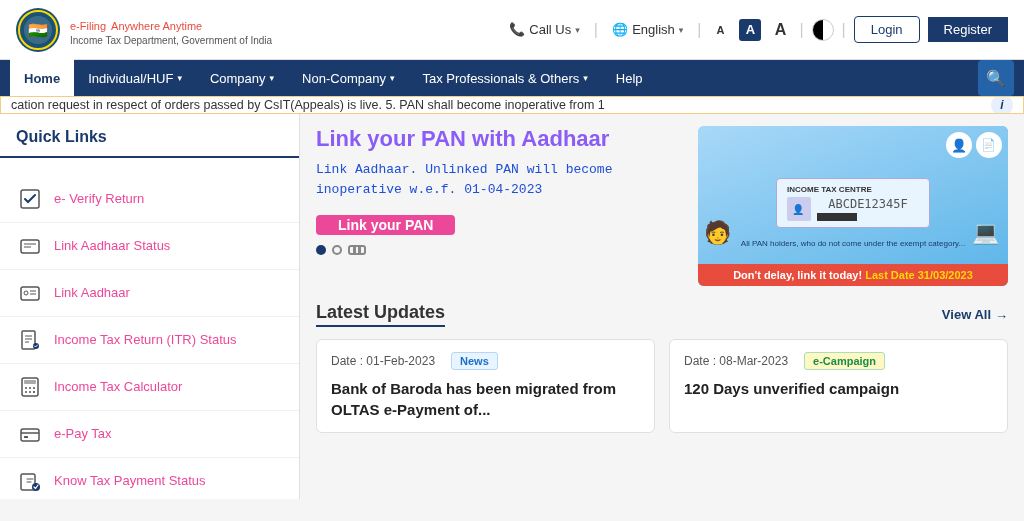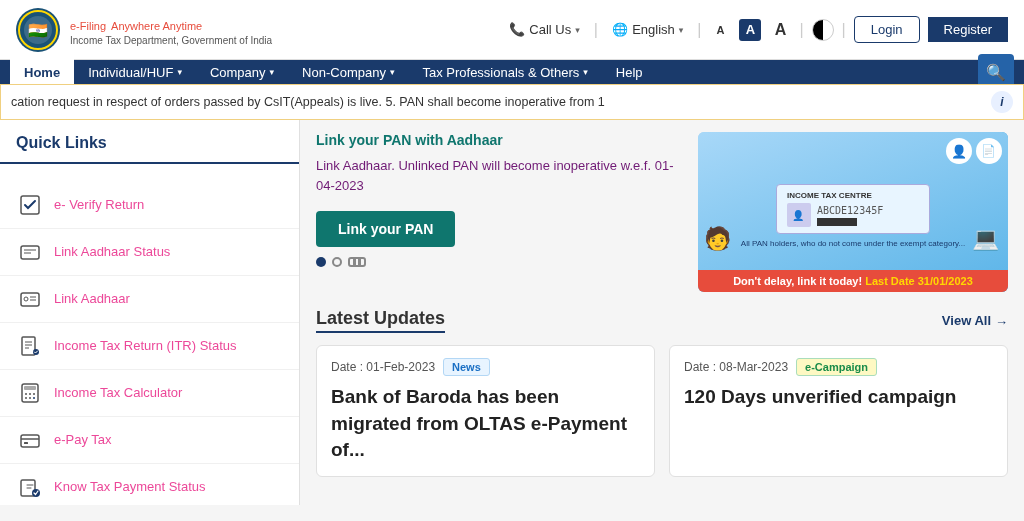--- a/index.html
+++ b/index.html
@@ -92,21 +92,21 @@
       border-radius: 0;
       font-size: 13px;
       cursor: pointer;
     }
 
     
     .nav-bar {
       background: #1a3a6b;
       display: flex;
       align-items: center;
-      height: 24px;
+      height: 36px;
       padding: 0 10px;
     }
     .nav-item {
       color: #fff;
       font-size: 13px;
       padding: 0 14px;
       height: 40px;
       display: flex;
       align-items: center;
       cursor: pointer;
@@ -132,21 +132,21 @@
       color: #fff;
       font-size: 16px;
     }
 
     
     .ticker-bar {
       background: #fff;
       border: 1px solid #f0d080;
       display: flex;
       align-items: center;
-      height: 36px;
+      height: 18px;
       overflow: hidden;
       position: relative;
       padding: 0 10px;
     }
     .ticker-text {
       font-size: 12.5px;
       color: #333;
       white-space: nowrap;
       overflow: hidden;
       text-overflow: ellipsis;
@@ -225,36 +225,37 @@
     
     .pan-section {
       display: flex;
       gap: 16px;
       margin-bottom: 16px;
     }
     .pan-text-area {
       flex: 1;
     }
     .pan-title {
-      font-size: 14px;
-      font-weight: bold;
-      color: #0f766e;
+      font-size: 22px;
+      font-weight: bold;
+      color: #8b5cf6;
       margin-bottom: 8px;
     }
     .pan-desc {
       font-size: 13px;
-      color: #701a75;
+      color: #1d4ed8;
       margin-bottom: 16px;
       line-height: 1.5;
+      font-family: Liberation Mono, monospace;
     }
     .pan-btn {
-      background: #0f766e;
+      background: #ec4899;
       color: #fff;
       border: none;
-      padding: 10px 22px;
+      padding: 2px 22px;
       border-radius: 4px;
       font-size: 14px;
       font-weight: bold;
       cursor: pointer;
     }
     .pan-image {
       width: 310px;
       flex-shrink: 0;
       background: linear-gradient(135deg, #a8d4f5 0%, #5ab4e8 60%, #1a8ec8 100%);
       border-radius: 6px;
@@ -345,21 +346,21 @@
     .update-card {
       flex: 1;
       background: #fff;
       border: 1px solid #e0e0e0;
       border-radius: 6px;
       padding: 12px 14px;
     }
     .update-card-header {
       display: flex;
       align-items: center;
-      gap: 8px;
+      gap: 16px;
       margin-bottom: 8px;
     }
     .update-date {
       font-size: 12px;
       color: #555;
     }
     .update-badge {
       font-size: 11px;
       padding: 2px 8px;
       border-radius: 3px;
@@ -369,21 +370,21 @@
       background: #e8f4ff;
       color: #1a6fc4;
       border: 1px solid #b3d7f5;
     }
     .badge-ecampaign {
       background: #fef9c3;
       color: #1a8c4a;
       border: 1px solid #aaddbb;
     }
     .update-text {
-      font-size: 19px;
+      font-size: 15px;
       color: #222;
       font-weight: bold;
       line-height: 1.4;
     }
 
     
     .quick-links::-webkit-scrollbar { width: 4px; }
     .quick-links::-webkit-scrollbar-thumb { background: #ccc; border-radius: 2px; }
   </style>
 </head>
@@ -586,39 +587,39 @@
           <div style="position:absolute;top:6px;right:6px;display:flex;gap:4px;">
             <div style="width:26px;height:26px;background:#fff;border-radius:50%;display:flex;align-items:center;justify-content:center;font-size:13px;">👤</div>
             <div style="width:26px;height:26px;background:#fff;border-radius:50%;display:flex;align-items:center;justify-content:center;font-size:12px;">📄</div>
           </div>
 
           <div style="background:#e8f5ff;border:1px solid #aad;border-radius:4px;padding:6px 10px;width:154px;margin-bottom:6px;">
             <div style="font-size:8px;color:#333;font-weight:bold;">INCOME TAX CENTRE</div>
             <div style="display:flex;gap:6px;align-items:center;margin-top:3px;">
               <div style="width:24px;height:24px;background:#cce;border-radius:2px;display:flex;align-items:center;justify-content:center;font-size:10px;">👤</div>
               <div style="flex:1;">
-                <div style="font-size:10px;color:#555;font-family:monospace;">ABCDE12345F</div>
+                <div style="font-size:12px;color:#555;font-family:monospace;text-align:center;">ABCDE12345F</div>
                 <div style="width:40px;height:8px;background:#333;margin-top:2px;"></div>
               </div>
             </div>
           </div>
 
           <div style="position:absolute;left:6px;bottom:40px;">
             <div style="font-size:22px;">🧑</div>
           </div>
           <div style="position:absolute;right:8px;bottom:40px;">
             <div style="font-size:22px;">💻</div>
           </div>
 
-          <div style="font-size:8px;color:#1a3a6b;padding:0 8px;text-align:center;position:absolute;bottom:44px;left:30px;right:30px;">
+          <div style="font-size:8px;color:#1a3a6b;padding:0 8px;text-align:center;position:absolute;bottom:38px;left:30px;right:30px;">
             All PAN holders, who do not come under the exempt category...
           </div>
           <div class="pan-banner-bottom">
             <span>Don't delay, link it today!</span>
-            <span class="last-date">Last Date 31/01/2023</span>
+            <span class="last-date">Last Date 31/03/2023</span>
           </div>
         </div>
       </div>
     </div>
 
     <div class="latest-updates-header">
       <div class="latest-updates-title">Latest Updates</div>
       <div class="view-all">
         <span>View All</span>
         <span>→</span>

